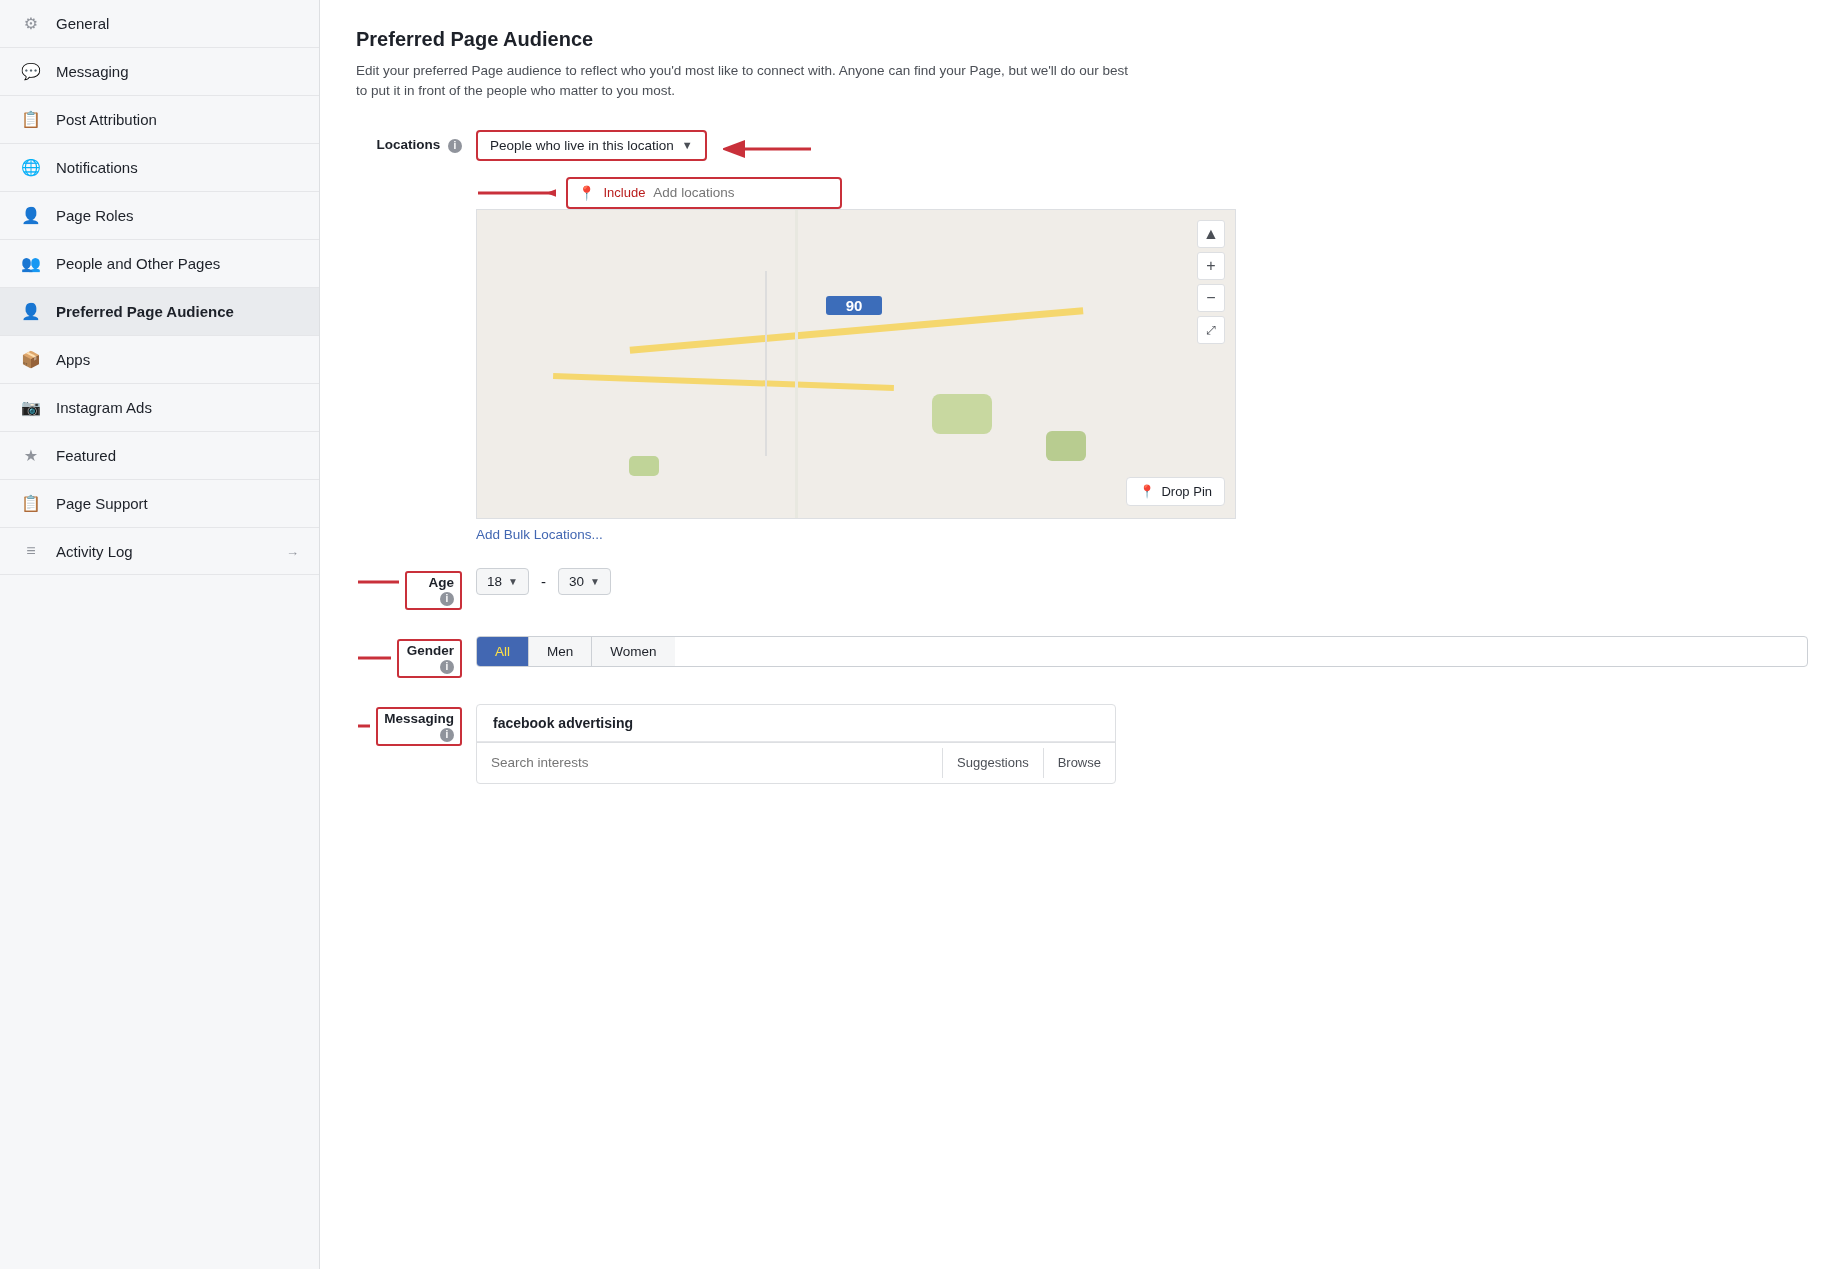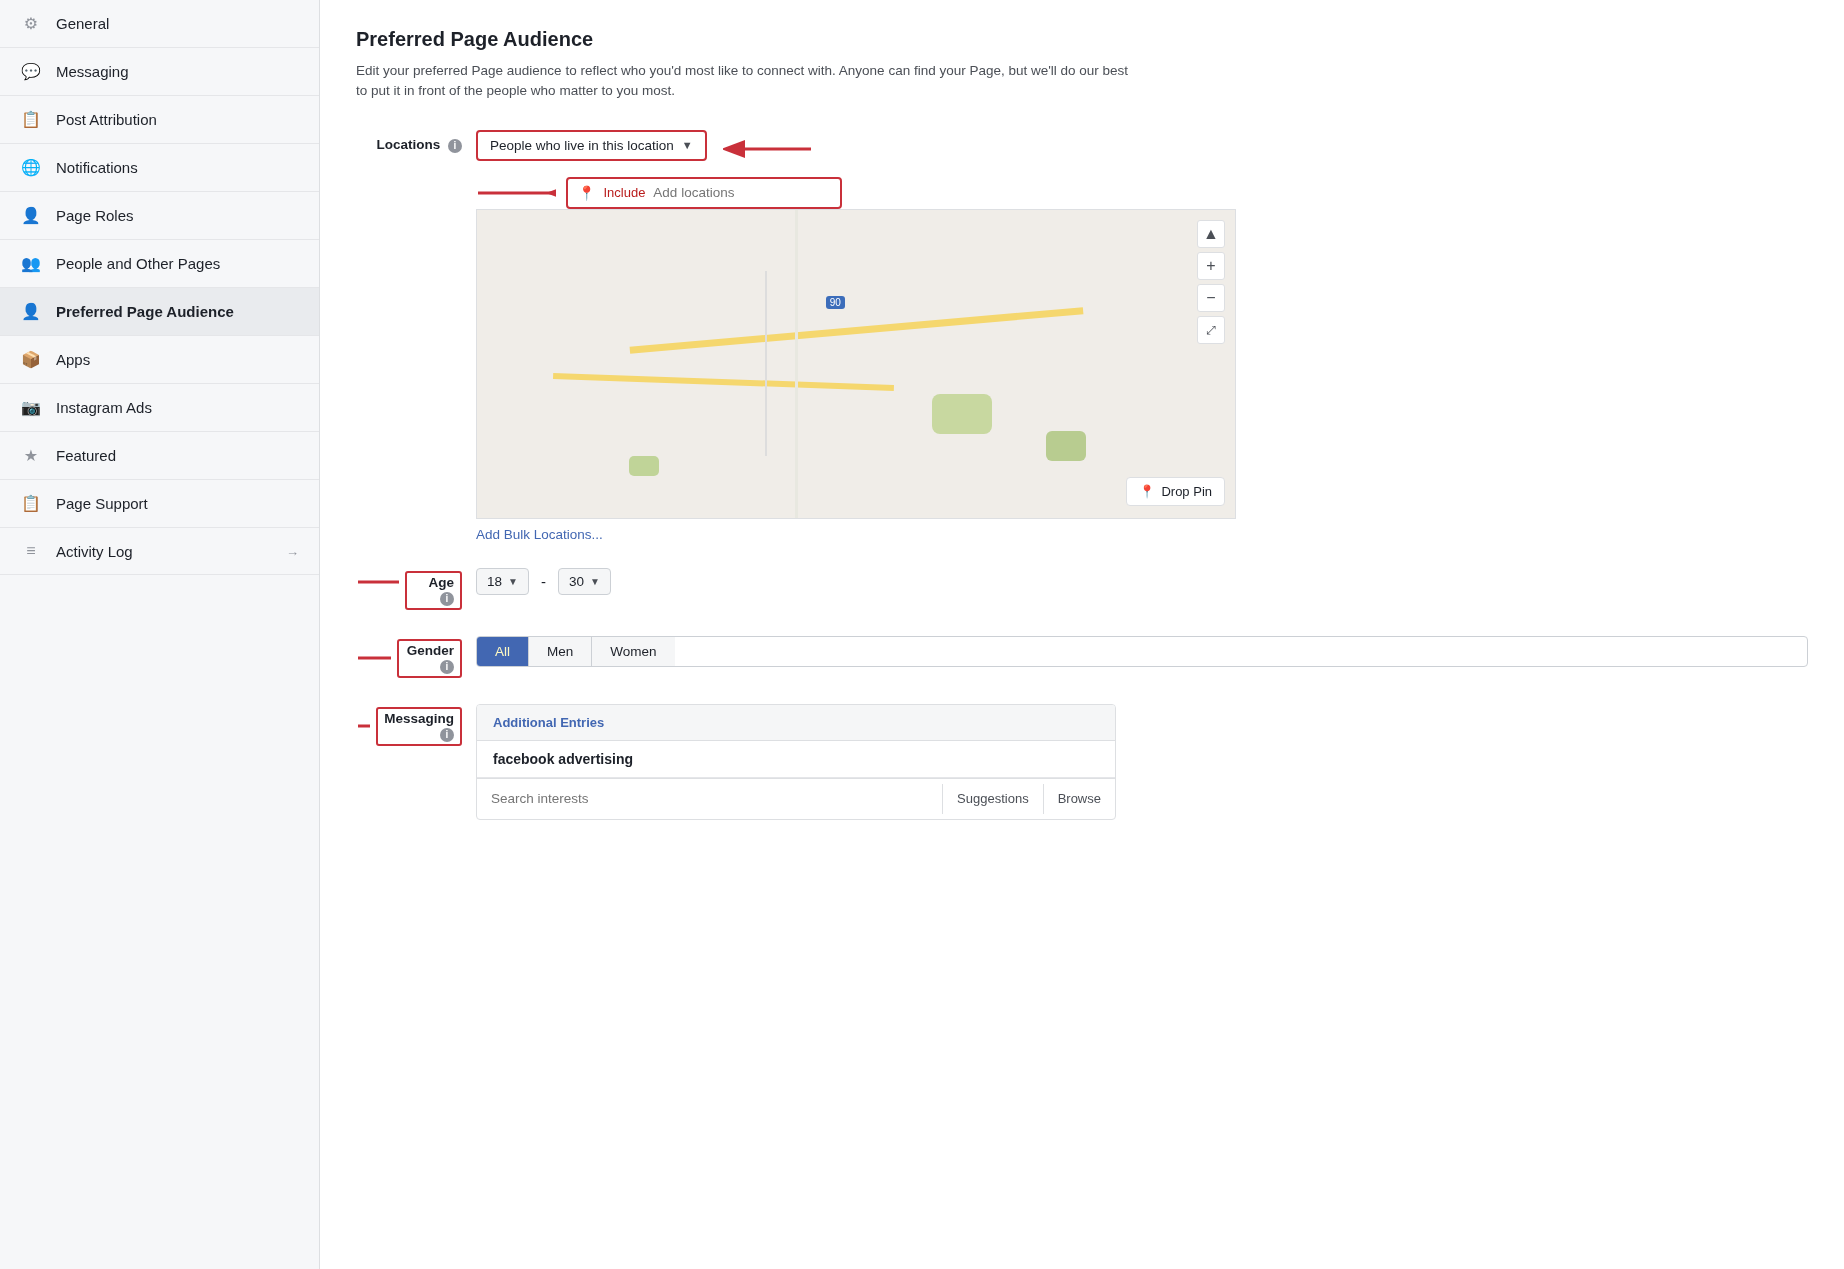--- a/index.html
+++ b/index.html
@@ -250,21 +250,21 @@
       font-size: 13.5px;
       cursor: pointer;
       border: none;
       background: #f5f6f7;
       color: #1d2129;
       border-right: 1px solid #ccd0d5;
     }
     .gender-btn:last-child { border-right: none; }
     .gender-btn.active {
       background: #4267b2;
-      color: #fef9c3;
+      color: #fde047;
     }
 
     
     .interests-panel {
       border: 1px solid #dddfe2;
       border-radius: 4px;
       background: #fff;
       width: 640px;
       overflow: hidden;
     }
@@ -326,24 +326,24 @@
       position: absolute;
       background: #c8dbb0;
       border-radius: 50%;
     }
 
     
     .highway-badge {
       position: absolute;
       background: #3c6dba;
       color: #fff;
-      font-size: 10px;
-      font-weight: 400;
+      font-size: 15px;
+      font-weight: 700;
       border-radius: 3px;
-      padding: 1px 4px;
+      padding: 1px 20px;
     }
   </style>
 </head>
 <body>
 
 <div class="sidebar">
   <div class="sidebar-item">
     <span class="icon">⚙</span>
     <span class="label">General</span>
   </div>
@@ -538,21 +538,20 @@
           <line x1="2" y1="11" x2="46" y2="11" stroke="#c9303a" stroke-width="3" marker-end="url(#ah5)"></line>
         </svg>
         <span class="labeled-box">
           <span>Messaging</span>
           <span class="info-icon">i</span>
         </span>
       </div>
     </div>
     <div class="form-content" style="padding-top:4px;">
       <div class="interests-panel">
-        <div class="interests-header">Additional Entries</div>
         <div class="interests-entry">facebook advertising</div>
         <div class="interests-search-row">
           <input class="interests-search-input" type="text" placeholder="Search interests" style="">
           <div class="interests-search-divider"></div>
           <button class="interests-search-btn">Suggestions</button>
           <div class="interests-search-divider"></div>
           <button class="interests-search-btn">Browse</button>
         </div>
       </div>
     </div>

